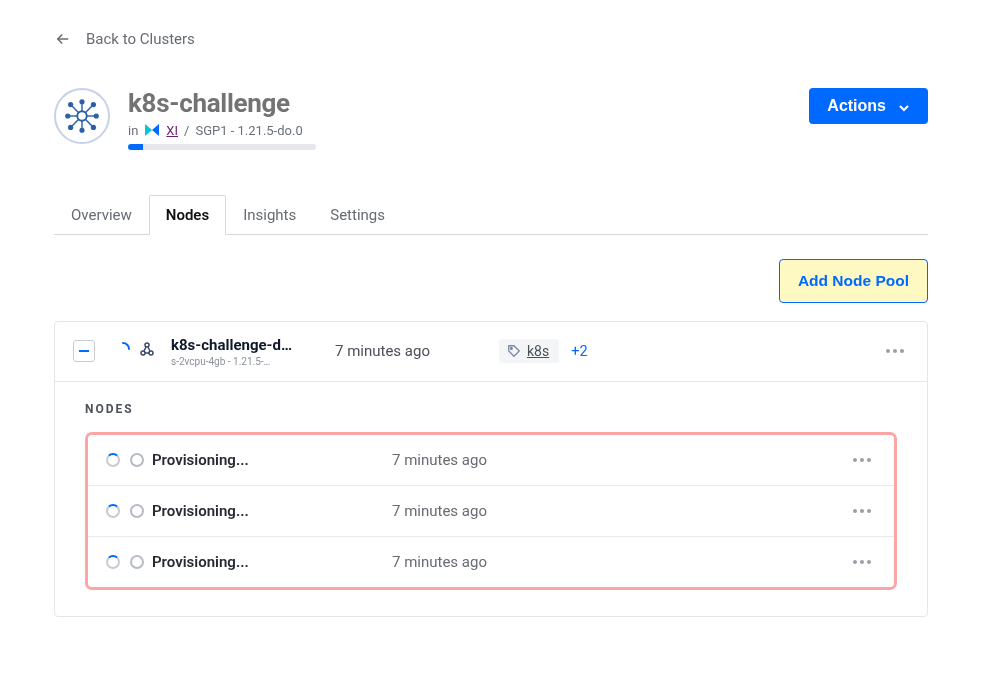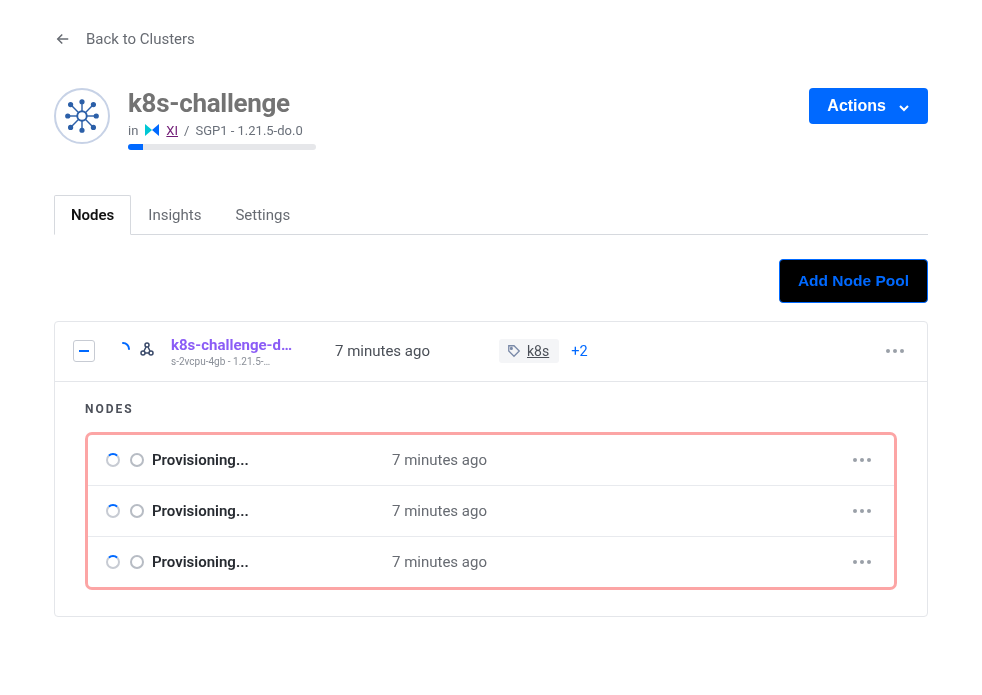--- a/index.html
+++ b/index.html
@@ -32,28 +32,28 @@
     .actions-btn {
       background:#0069ff; color:#fff; border:none; border-radius:4px;
       padding: 0 18px; height: 36px; font-size:16px; font-weight:600;
       display:flex; align-items:center; gap:12px; cursor:pointer;
     }
     .actions-btn .chev { width:12px;height:12px; }
     .tabs { display:flex; border-bottom:1px solid #d6d9de; }
     .tab { padding: 10px 16px 10px 16px; font-size:15px; color:#676b72; cursor:pointer; border:1px solid transparent; position:relative; top:1px;}
     .tab.active { color:#111; font-weight:600; border:1px solid #d6d9de; border-bottom:1px solid #fff; border-radius:2px 2px 0 0; background:#fff;}
     .action-row { display:flex; justify-content:flex-end; margin: 24px 0 18px 0;}
-    .add-pool-btn { border:1px solid #0069ff; color:#0069ff; background:#000000; border-radius:4px; padding: 12px 18px; font-size:15.5px; font-weight:600; cursor:pointer;}
+    .add-pool-btn { border:1px solid #0069ff; color:#0069ff; background:#fef9c3; border-radius:4px; padding: 12px 18px; font-size:15.5px; font-weight:600; cursor:pointer;}
     .pool-card { border:1px solid #e4e6ea; border-radius:4px; }
     .pool-header { display:flex; align-items:center; padding: 14px 18px; gap: 14px; }
     .collapse-btn { width:22px;height:22px;border:1px solid #c7cbd3;border-radius:3px;display:flex;align-items:center;justify-content:center;cursor:pointer;}
     .collapse-btn .dash{width:10px;height:2px;background:#0069ff;}
     .status-icons { display:flex; gap:8px; margin-left:6px; }
     .status-icons svg { width:16px;height:16px; }
-    .pool-name { font-size:15px; font-weight:700; color:#8b5cf6; line-height:1.3; max-width:140px; overflow:hidden; text-overflow:ellipsis; white-space:nowrap;}
+    .pool-name { font-size:15px; font-weight:700; color:#0f172a; line-height:1.3; max-width:140px; overflow:hidden; text-overflow:ellipsis; white-space:nowrap;}
     .pool-sub { font-size:10px; color:#8a8f98; max-width:140px; overflow:hidden; text-overflow:ellipsis; white-space:nowrap;}
     .pool-col-name { flex: 0 0 150px; margin-left: 2px;}
     .pool-col-time { flex: 0 0 150px; font-size:15px; color:#4a4f57;}
     .pool-col-tags { display:flex; align-items:center; gap:12px; flex:1;}
     .tag-pill{ background:#f4f5f7; border-radius:3px; padding:4px 10px 4px 8px; display:flex;align-items:center;gap:6px;font-size:14px;color:#4a4f57;}
     .tag-pill svg{width:14px;height:14px;}
     .tag-pill span{ text-decoration:underline; color:#4a4f57; cursor:pointer;}
     .tag-more { color:#0069ff; font-size:14.5px; cursor:pointer;}
     .kebab { width:28px; display:flex; justify-content:center; cursor:pointer;}
     .kebab-dots { display:flex; gap:3px;}
@@ -134,20 +134,21 @@
       <span>Actions</span>
       <span class="chev">
         <svg viewBox="0 0 12 12" fill="none" stroke="#fff" stroke-width="2">
             <path d="M2 4l4 4 4-4"></path>
           </svg>
       </span>
     </button>
   </div>
 
   <div class="tabs">
+    <div class="tab">Overview</div>
     <div class="tab active">Nodes</div>
     <div class="tab">Insights</div>
     <div class="tab">Settings</div>
   </div>
 
   <div class="action-row">
     <button class="add-pool-btn">Add Node Pool</button>
   </div>
 
   <div class="pool-card">

